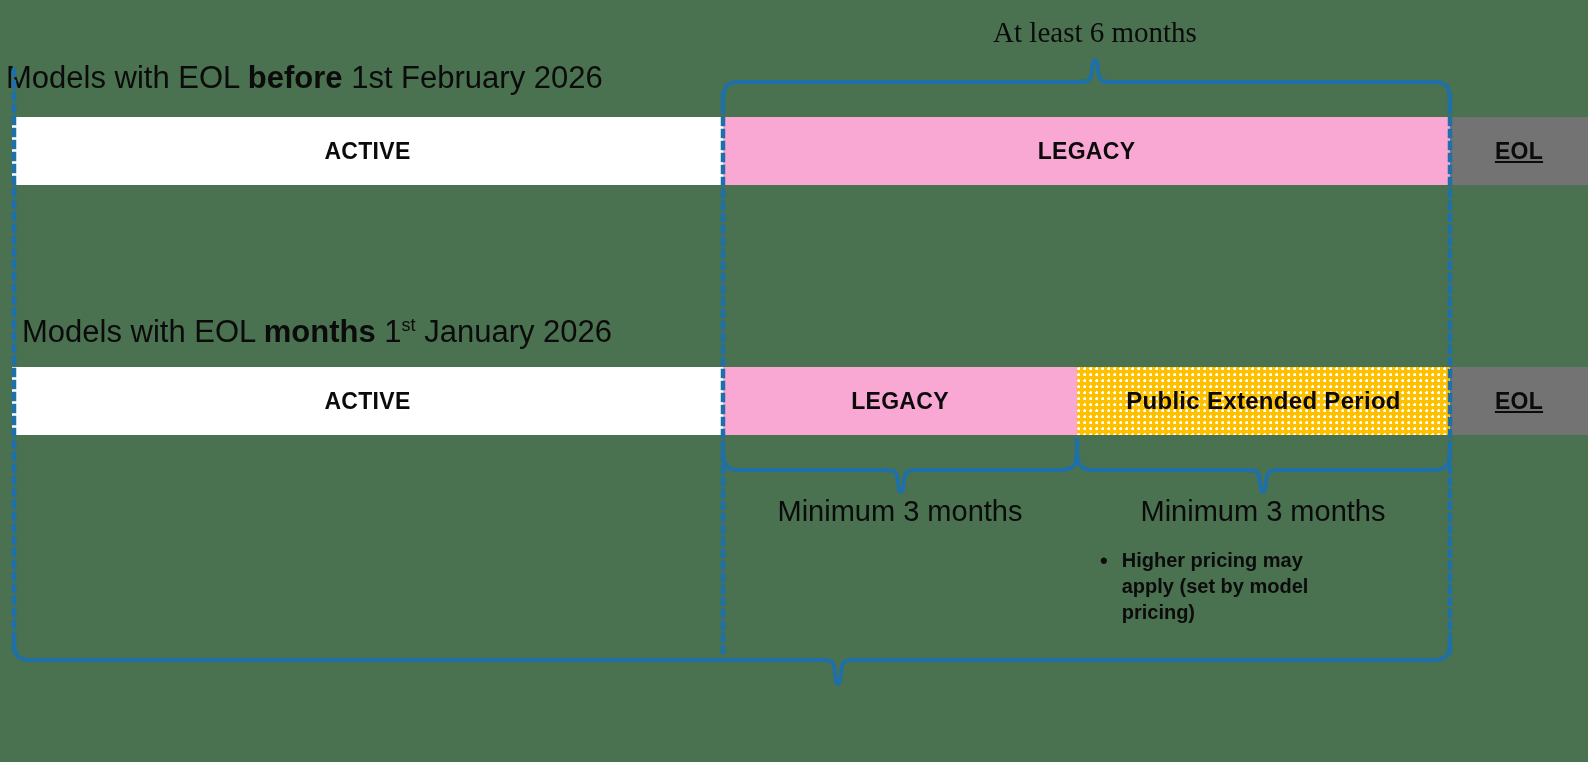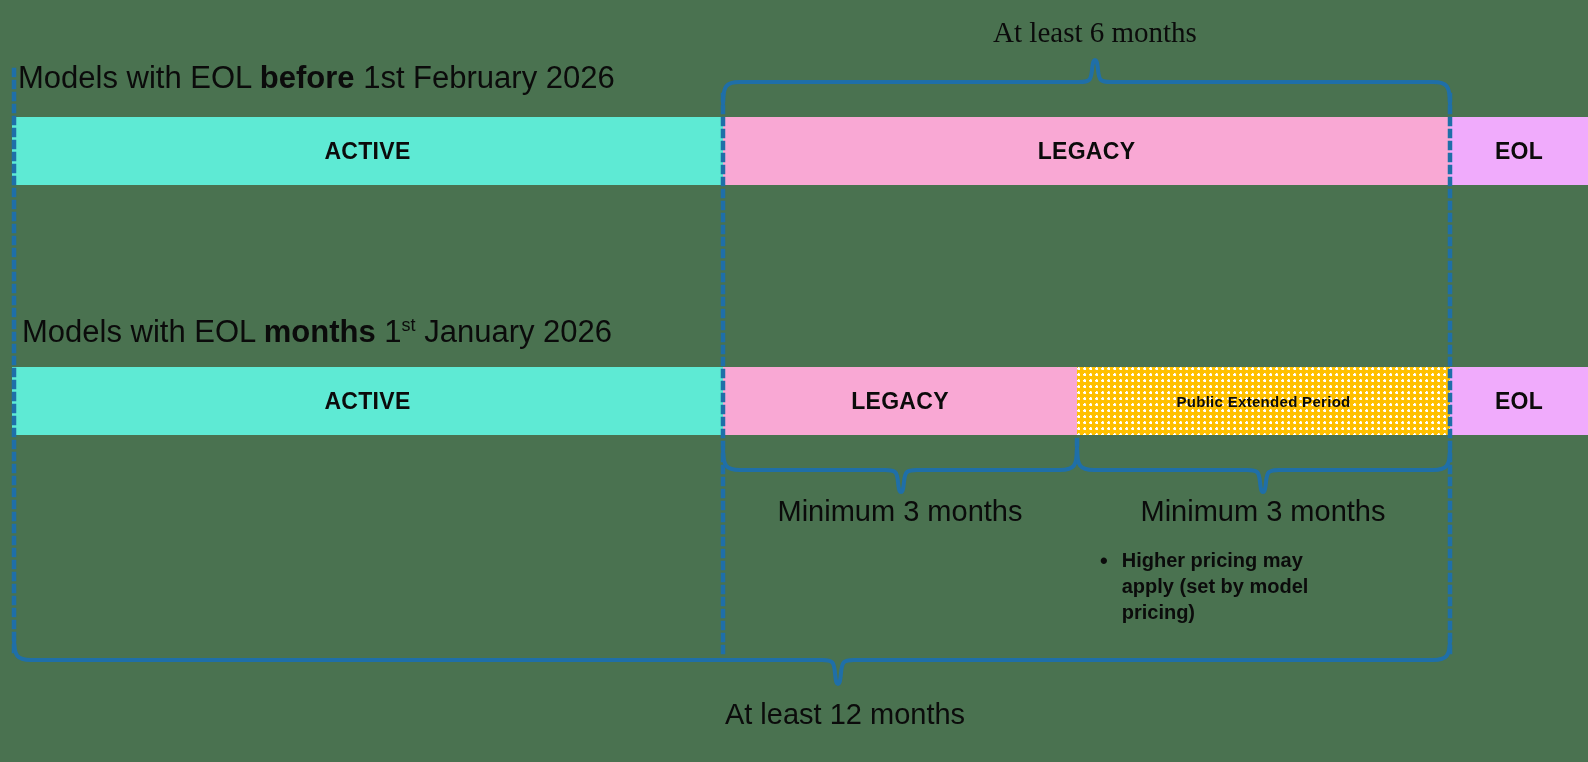--- a/index.html
+++ b/index.html
@@ -22,23 +22,23 @@
   .bar {
     position: absolute;
     display: flex;
     align-items: center;
     justify-content: center;
     font-weight: bold;
     color: #0b0b0b;
     letter-spacing: 0.3px;
     box-sizing: border-box;
   }
-  .bar-active   { background: #5eead4; }
+  .bar-active   { background: #ffffff; }
   .bar-legacy   { background: #f9a8d4; }
-  .bar-eol      { background: #f0abfc; }
+  .bar-eol      { background: #737373; text-decoration: underline; }
   .bar-extended {
     background-color: #ffc000;
     background-image:
       radial-gradient(circle at 1.6px 1.6px, #ffffff 1.35px, rgba(255,255,255,0) 1.5px);
     background-size: 6px 6px;
     background-position: 0 0;
   }
 
   
   .row-title {
@@ -102,21 +102,21 @@
     stroke-width: 4.5;
     stroke-dasharray: 5 7;
     stroke-linecap: square;
   }
 </style>
 </head>
 <body>
 
 <div id="stage">
 
-  <div class="row-title" style="left:18px; top:62px;">
+  <div class="row-title" style="left:6px; top:62px;">
     <span>Models with EOL </span><b>before</b><span> 1</span><span>st February 2026</span>
   </div>
 
   <div class="bar bar-active" style="left:12px; top:117px; width:711px; height:68px; font-size:23px;">
     <span>ACTIVE</span>
   </div>
 
   <div class="bar bar-legacy" style="left:723px; top:117px; width:727px; height:68px; font-size:23px;">
     <span>LEGACY</span>
   </div>
@@ -132,38 +132,37 @@
   </div>
 
   <div class="bar bar-active" style="left:12px; top:367px; width:711px; height:68px; font-size:23px;">
     <span>ACTIVE</span>
   </div>
 
   <div class="bar bar-legacy" style="left:723px; top:367px; width:354px; height:68px; font-size:23px;">
     <span>LEGACY</span>
   </div>
 
-  <div class="bar bar-extended" style="left:1077px; top:367px; width:373px; height:68px; font-size:15px;justify-content:center;">
+  <div class="bar bar-extended" style="left:1077px; top:367px; width:373px; height:68px; font-size:24px;justify-content:center;">
     <span>Public Extended Period</span>
   </div>
 
   <div class="bar bar-eol" style="left:1450px; top:367px; width:138px; height:68px; font-size:23px;">
     <span>EOL</span>
   </div>
 
   <div class="callout" style="left:765px; top:497px; width:270px;">Minimum 3 months</div>
 
   <div class="callout" style="left:1128px; top:497px; width:270px;">Minimum 3 months</div>
 
   <div class="note" style="left:1100px; top:547px;">
     <span class="dot">•</span>
     <span class="txt">Higher pricing may apply (set by model pricing)</span>
   </div>
 
-  <div class="callout" style="left:580px; top:700px; width:530px;">At least 12 months</div>
 
   <svg id="overlay" viewBox="0 0 1588 762">
 
     <path class="guide" d="M14,70 L14,656"></path>
 
     <path class="guide" d="M723,95 L723,656"></path>
 
     <path class="guide" d="M1450,95 L1450,656"></path>
 
     <path class="guide" d="M1077,440 L1077,462"></path>

